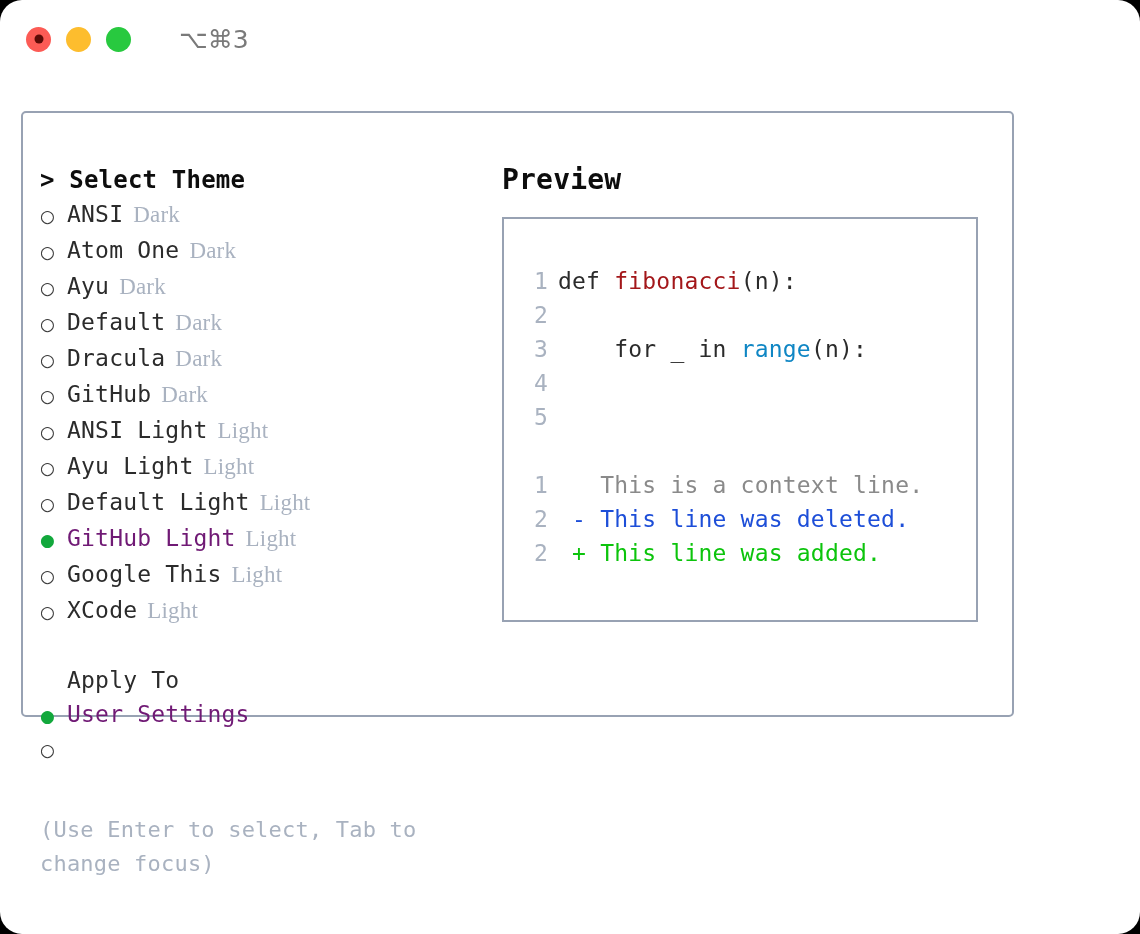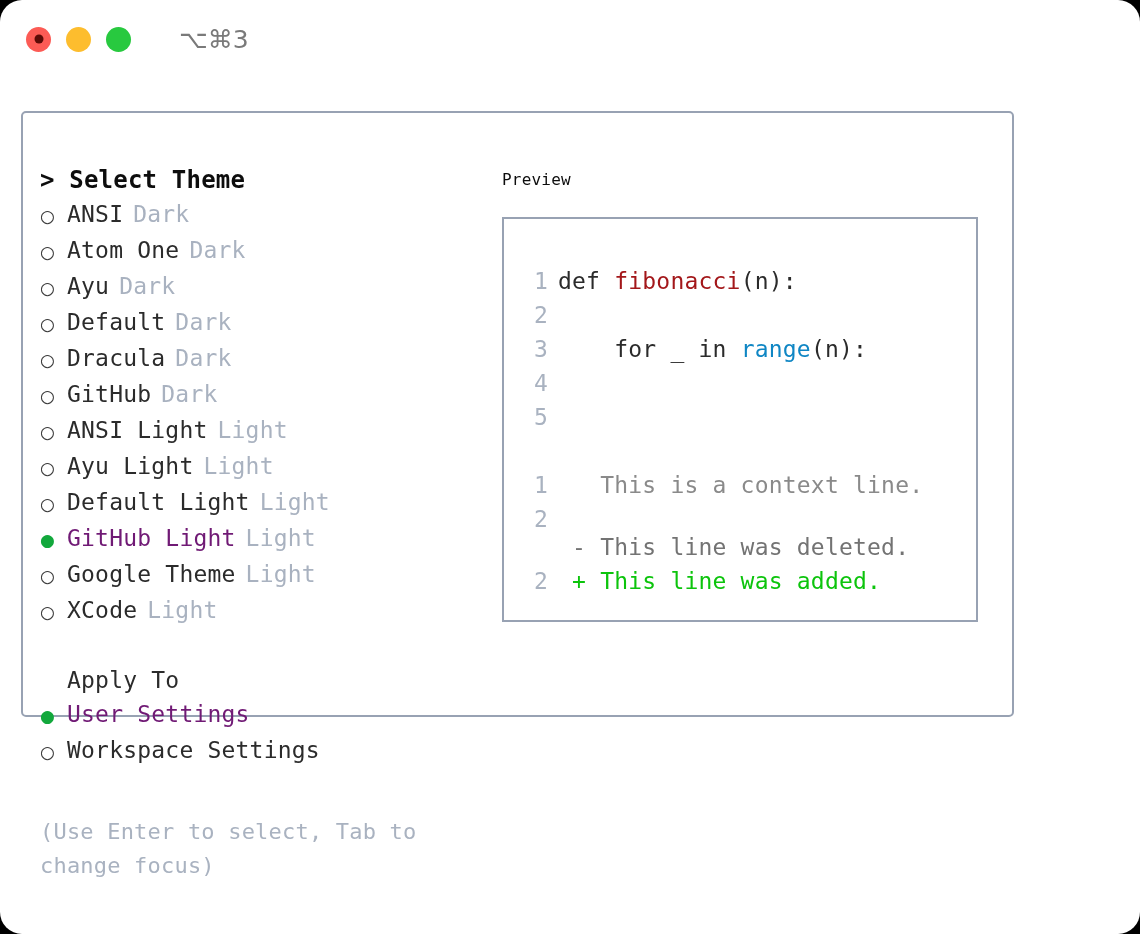--- a/index.html
+++ b/index.html
@@ -109,20 +109,21 @@
     color: #3a3a3a;
     font-family: "DejaVu Sans", "Liberation Sans", sans-serif;
     font-size: 17px;
   }
   .marker.sel { color: #12a83c; }
   .opt-label { color: #2b2b2b; }
   .opt-row.selected .opt-label { color: #701a75; }
   .opt-tag {
     color: #a9b2c0;
     margin-left: 10px;
+    font-family: Liberation Serif, serif;
   }
 
   .spacer-block { height: 34px; }
 
   .apply-header {
     font-size: 23px;
     color: #2b2b2b;
     line-height: 34px;
     padding-left: 27px;
     white-space: pre;
@@ -137,22 +138,22 @@
     width: 400px;
     letter-spacing: 0.2px;
   }
 
   
   .right-col {
     flex: 1;
     padding: 50px 0 0 14px;
   }
   .preview-title {
-    font-size: 16px;
-    font-weight: normal;
+    font-size: 28px;
+    font-weight: bold;
     color: #0d0d0d;
     line-height: 34px;
     letter-spacing: 0.2px;
   }
   .preview-box {
     margin-top: 20px;
     width: 476px;
     height: 405px;
     border: 2px solid #98a2b3;
     background: #ffffff;
@@ -176,21 +177,21 @@
   }
   .code-text { color: #2b2b2b; }
 
   .tok-fn   { color: #a3171a; }
   .tok-num  { color: #0d7a72; }
   .tok-call { color: #0f86c4; }
 
   .blank-line { height: 34px; }
 
   .diff-ctx  { color: #8a8a8a; }
-  .diff-del  { color: #737373; margin-top: 28px; }
+  .diff-del  { color: #1d4ed8; }
   .diff-add  { color: #0cc40c; }
 </style>
 </head>
 <body>
 
 <div class="window">
 
   <div class="titlebar">
     <div class="dots">
       <span class="dot dot-red"></span>
@@ -210,31 +211,31 @@
             <div class="opt-row"><span class="marker">○</span><span class="opt-label">ANSI</span><span class="opt-tag">Dark</span></div>
             <div class="opt-row"><span class="marker">○</span><span class="opt-label">Atom One</span><span class="opt-tag">Dark</span></div>
             <div class="opt-row"><span class="marker">○</span><span class="opt-label">Ayu</span><span class="opt-tag">Dark</span></div>
             <div class="opt-row"><span class="marker">○</span><span class="opt-label">Default</span><span class="opt-tag">Dark</span></div>
             <div class="opt-row"><span class="marker">○</span><span class="opt-label">Dracula</span><span class="opt-tag">Dark</span></div>
             <div class="opt-row"><span class="marker">○</span><span class="opt-label">GitHub</span><span class="opt-tag">Dark</span></div>
             <div class="opt-row"><span class="marker">○</span><span class="opt-label">ANSI Light</span><span class="opt-tag">Light</span></div>
             <div class="opt-row"><span class="marker">○</span><span class="opt-label">Ayu Light</span><span class="opt-tag">Light</span></div>
             <div class="opt-row"><span class="marker">○</span><span class="opt-label">Default Light</span><span class="opt-tag">Light</span></div>
             <div class="opt-row selected"><span class="marker sel">●</span><span class="opt-label">GitHub Light</span><span class="opt-tag">Light</span></div>
-            <div class="opt-row"><span class="marker">○</span><span class="opt-label">Google Theme</span><span class="opt-tag">Light</span></div>
+            <div class="opt-row"><span class="marker">○</span><span class="opt-label">Google This</span><span class="opt-tag">Light</span></div>
             <div class="opt-row"><span class="marker">○</span><span class="opt-label">XCode</span><span class="opt-tag">Light</span></div>
           </div>
 
         <div class="spacer-block"></div>
 
         <div class="apply-header">Apply To</div>
 
         <div id="apply-items">
             <div class="opt-row selected"><span class="marker sel">●</span><span class="opt-label">User Settings</span></div>
-            <div class="opt-row"><span class="marker">○</span><span class="opt-label">Workspace Settings</span></div>
+            <div class="opt-row"><span class="marker">○</span></div>
           </div>
 
         <div class="hint">(Use Enter to select, Tab to change focus)</div>
       </div>
 
       <div class="right-col">
         <div class="preview-title">Preview</div>
 
         <div class="preview-box">
           <div id="code-block">

